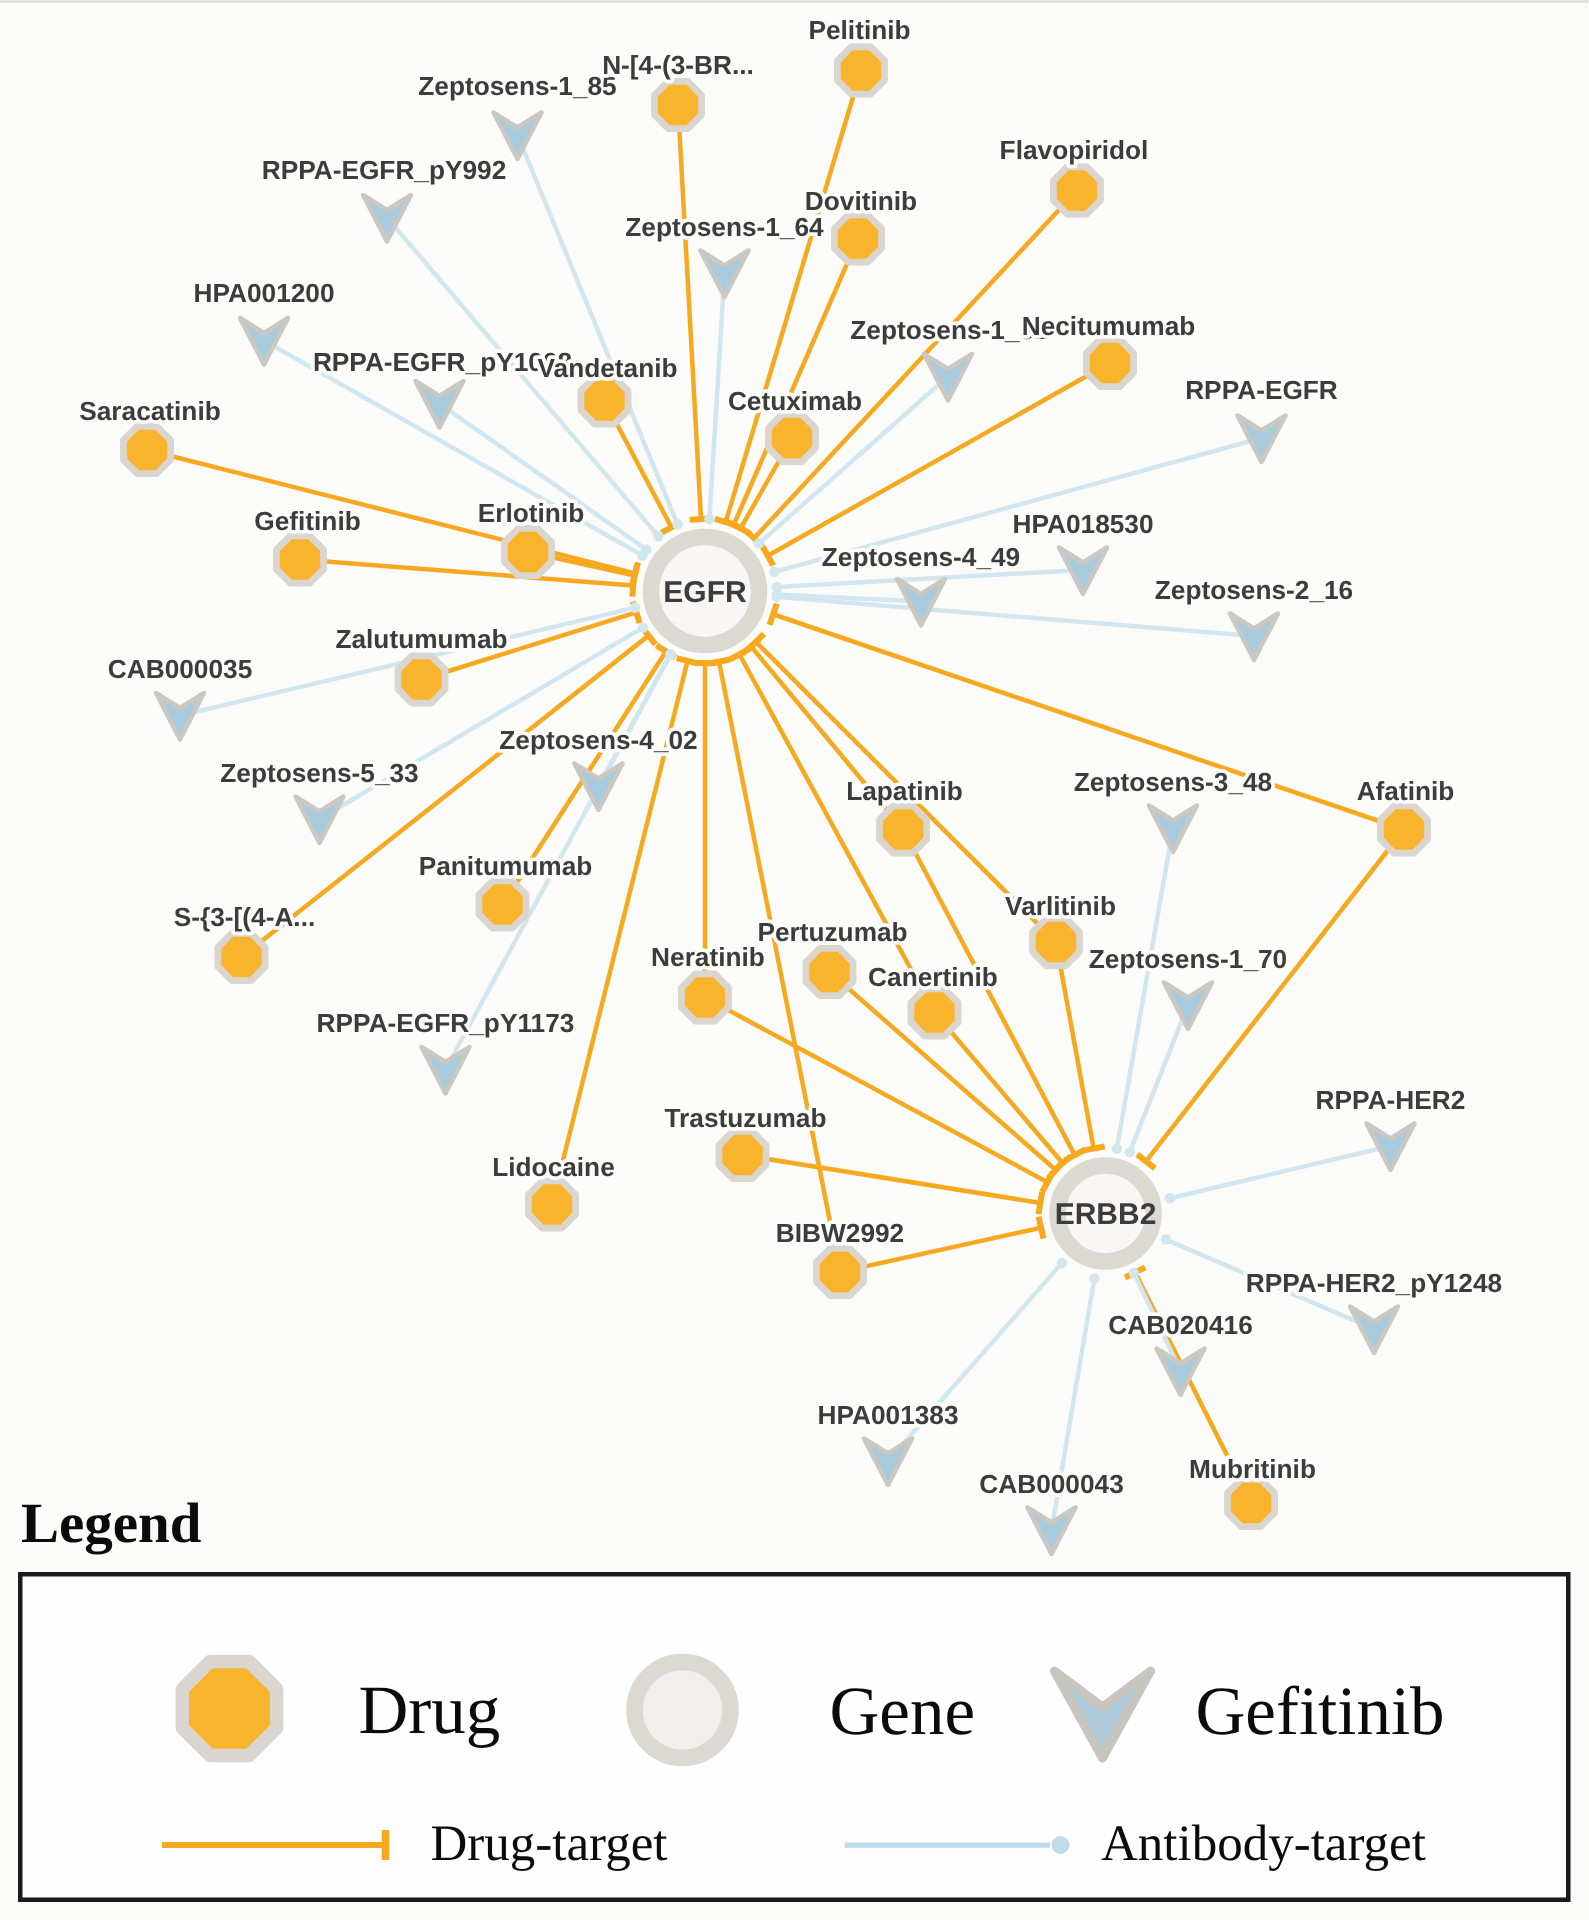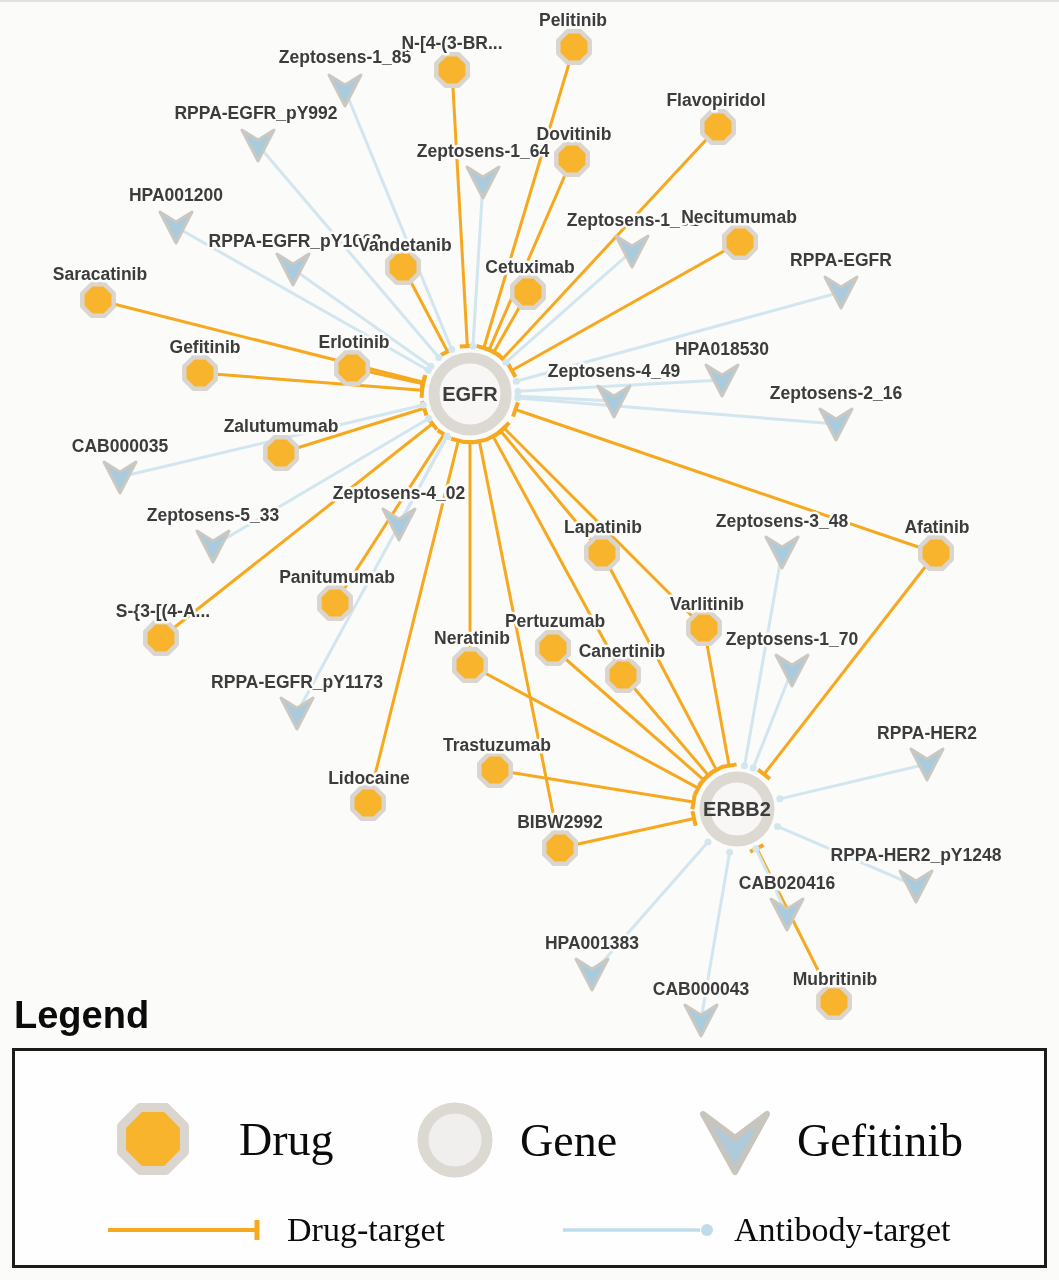--- a/index.html
+++ b/index.html
@@ -7,21 +7,21 @@
   .stage { position:relative; width:1059px; height:1280px; background:#FBFBFA; overflow:hidden; border-top:2px solid #E3E1DF; }
   #network-svg { position:absolute; left:0; top:0; }
 
   .node-label {
     font-family:"Liberation Sans", sans-serif; font-weight:bold; font-size:17.5px;
     fill:#3C3C3C; text-anchor:middle;
     stroke:#FBFBFA; stroke-width:5px; paint-order:stroke; stroke-linejoin:round;
   }
   .gene-label { font-family:"Liberation Sans", sans-serif; font-weight:bold; font-size:20px; fill:#3C3C3C; text-anchor:middle; }
 
-  .legend-title { position:absolute; left:14px; top:992px; font-family:Liberation Sans, sans-serif; font-weight:bold; font-size:38px; color:#0B0B0B; }
+  .legend-title { position:absolute; left:14px; top:992px; font-family:Liberation Serif, serif; font-weight:bold; font-size:38px; color:#0B0B0B; }
   .legend-box { position:absolute; left:12px; top:1046px; width:1035px; height:220px; border:3px solid #1B1B1B; background:#FEFEFE; }
   .li { position:absolute; display:flex; align-items:center; }
   .li-label { font-family:"Liberation Serif", serif; color:#0B0B0B; white-space:nowrap; }
   .big { font-size:46px; margin-left:20px; }
   .small { font-size:34px; margin-left:14px; }
 
   .drug-shape { fill:#F8B42C; stroke:#DAD5CE; stroke-width:9; stroke-linejoin:round; }
   .gene-shape { fill:#F1EFED; stroke:#DCD8D2; stroke-width:11; }
   .ab-shape   { fill:#AECBDB; stroke:#C8C4BE; stroke-width:6; stroke-linejoin:round; }
   .dt-line { stroke:#F6A81F; stroke-width:4; }
@@ -243,21 +243,21 @@
 
   <div class="legend-box">
 
     <div class="li" style="left:95px; top:45px;gap:23px;">
       <svg width="86" height="86" viewBox="0 0 86 86">
         <polygon class="drug-shape" points="74.4,56.0 56.0,74.4 30.0,74.4 11.6,56.0 11.6,30.0 30.0,11.6 56.0,11.6 74.4,30.0"></polygon>
       </svg>
       <span class="li-label big">Drug</span>
     </div>
 
-    <div class="li" style="left:395px; top:44px;">
+    <div class="li" style="left:395px; top:44px;gap:33px;">
       <svg width="90" height="90" viewBox="0 0 90 90">
         <circle class="gene-shape" cx="45" cy="45" r="32"></circle>
       </svg>
       <span class="li-label big">Gene</span>
     </div>
 
     <div class="li" style="left:678px; top:47px;">
       <svg width="84" height="84" viewBox="0 0 84 84">
         <path class="ab-shape" d="M 10 16 L 42 40 L 74 16 L 42 74 Z"></path>
       </svg>

